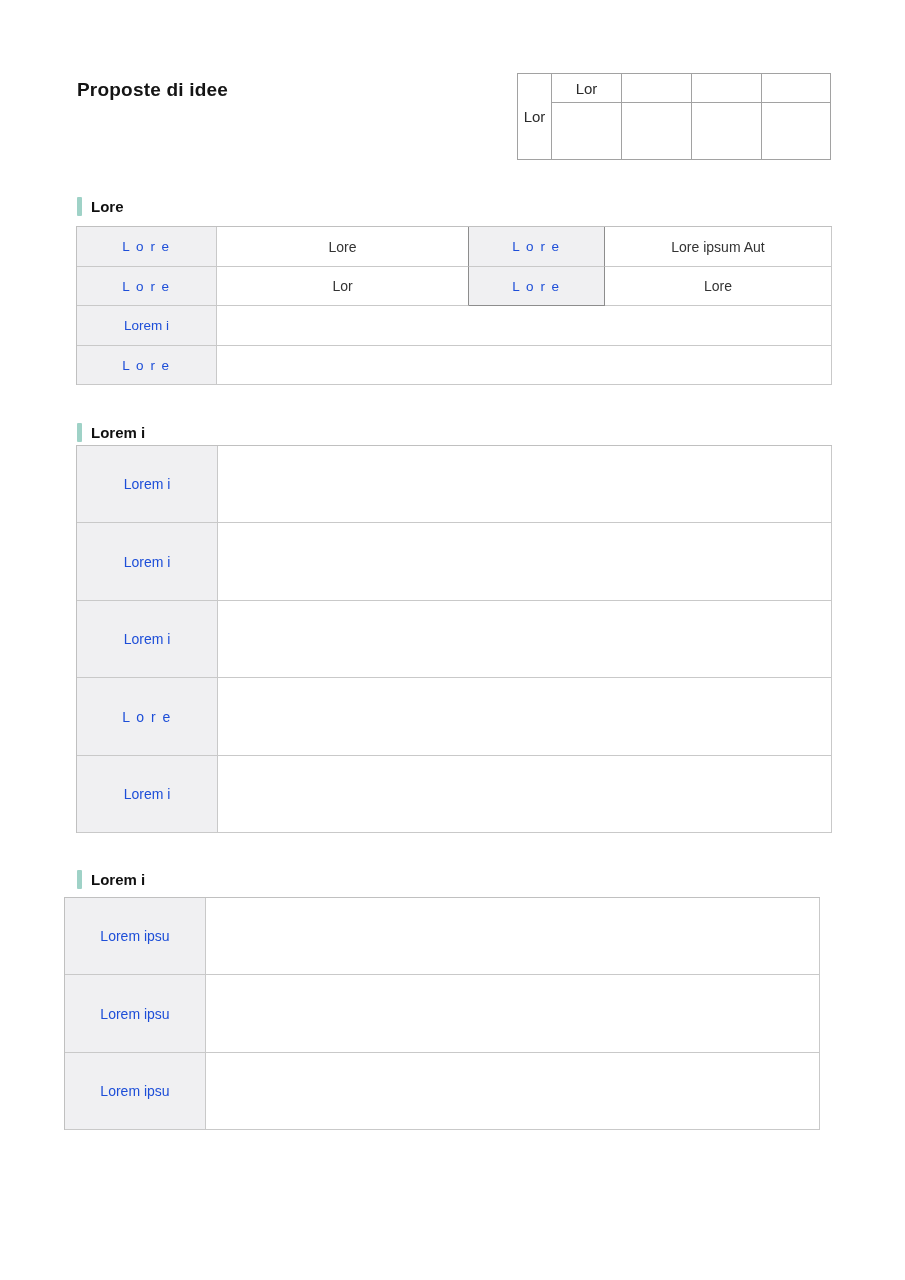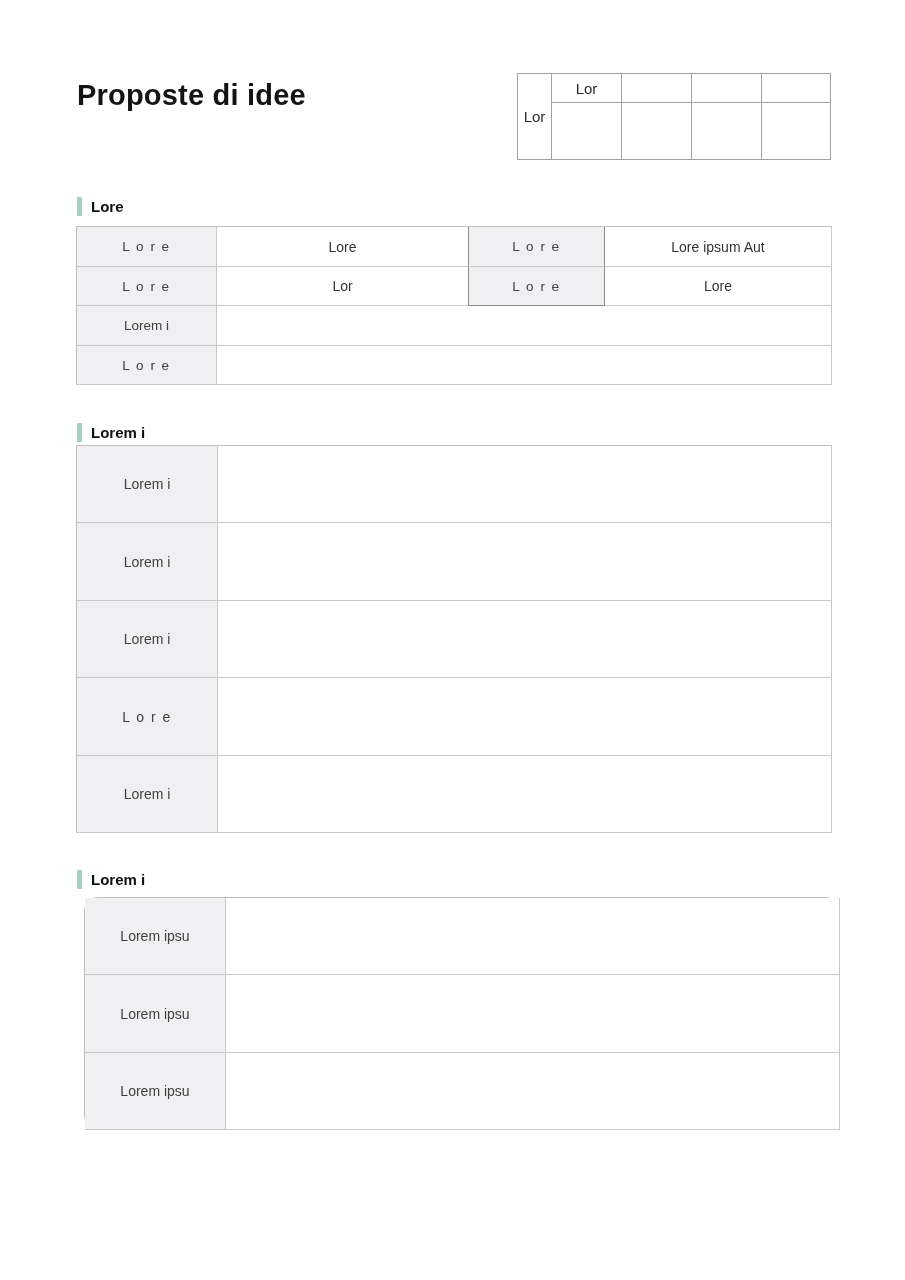--- a/index.html
+++ b/index.html
@@ -2,21 +2,21 @@
 <html><head>
 <meta charset="utf-8">
 <style>
   html,body { margin:0; padding:0; background:#ffffff; }
   .page {
     position:relative; width:905px; height:1280px; background:#ffffff;
     font-family:"Liberation Sans", sans-serif; overflow:hidden;
   }
   .title {
     position:absolute; left:77px; top:79px;
-    font-size:29px; font-weight:700; color:#141414; letter-spacing:0.2px;
+    font-size:19px; font-weight:700; color:#141414; letter-spacing:0.2px;
   }
   
   .info-table {
     position:absolute; left:517px; top:73px; width:313px;
     border-spacing:0; table-layout:fixed;
     border-top:1px solid #a2a2a2; border-left:1px solid #a2a2a2;
     color:#2b2b2b;
   }
   .info-table td {
     border-right:1px solid #a2a2a2; border-bottom:1px solid #a2a2a2;
@@ -33,28 +33,28 @@
   .section .txt { font-size:15px; font-weight:700; color:#101010; }
   
   .data-table {
     position:absolute; border-spacing:0; table-layout:fixed; background:#ffffff;
     border-top:1px solid #c0c0c0; border-left:1px solid #c0c0c0;
   }
   .data-table td {
     border-right:1px solid #c9c9c9; border-bottom:1px solid #c9c9c9;
     box-sizing:border-box; padding:0 8px; vertical-align:middle;
   }
-  td.lbl { background:#f0f0f2; text-align:center; font-size:13.5px; color:#404040; }
+  td.lbl { background:#f0f0f2; text-align:center; font-size:13.5px; color:#1d4ed8; }
   td.val { background:#ffffff; text-align:center; font-size:14px; color:#333333; }
   .sp  { letter-spacing:1.5px; }
   .br-d { border-right-color:#8d8d8d !important; }
   .bb-d { border-bottom-color:#8d8d8d !important; }
   .t1 { left:76px; top:226px; width:755px; }
   .t2 { left:76px; top:445px; width:755px; }
-  .t3 { left:84px; top:897px; width:755px;border-radius:15px; }
+  .t3 { left:64px; top:897px; width:755px; }
   .t2 td.lbl, .t3 td.lbl { font-size:14px; }
 </style>
 </head>
 <body>
 
 <div class="page">
 
   <div class="title">Proposte di idee</div>
 
   <table class="info-table">

